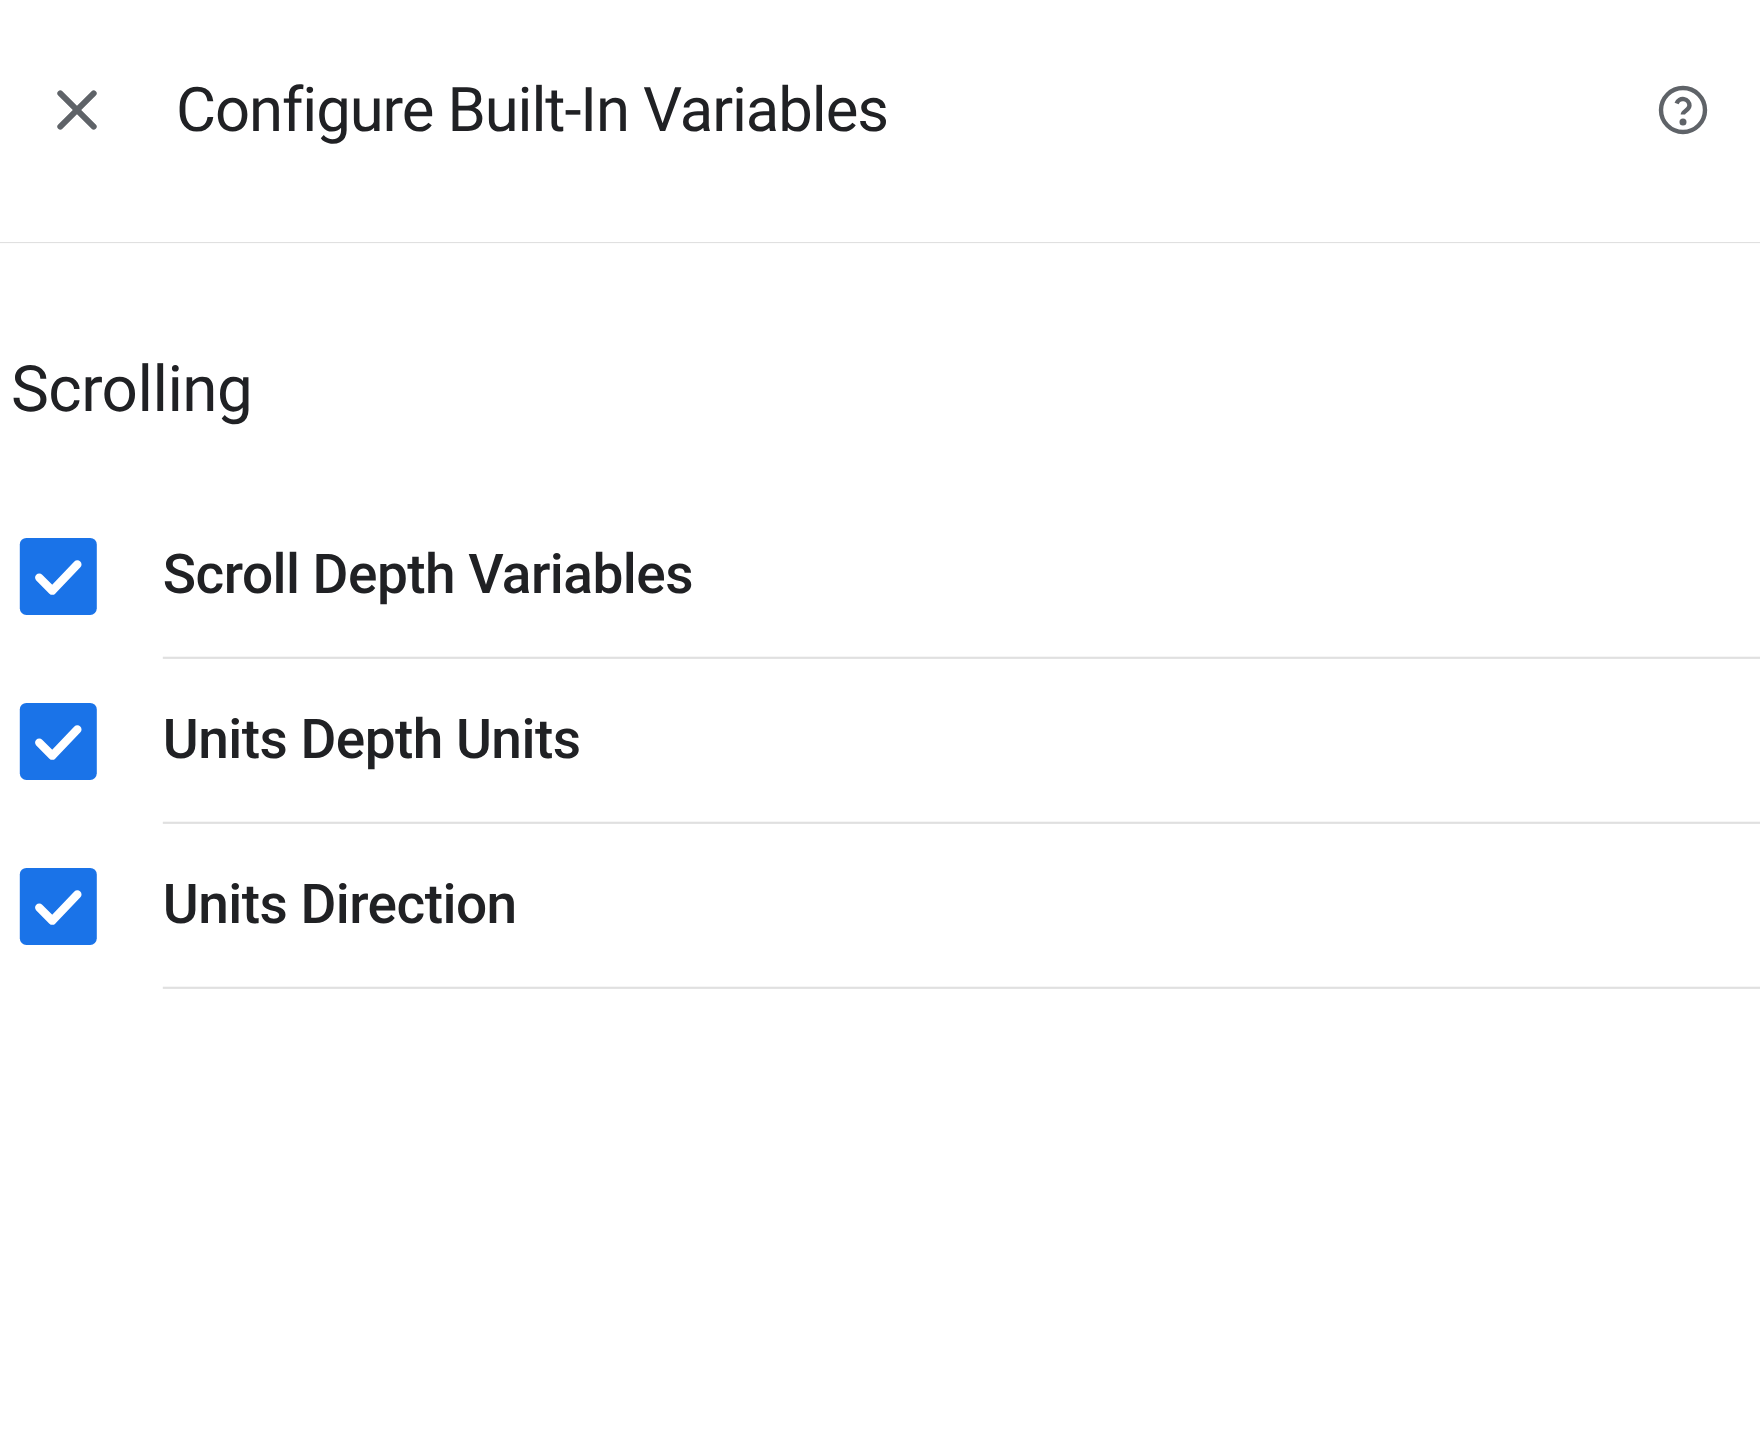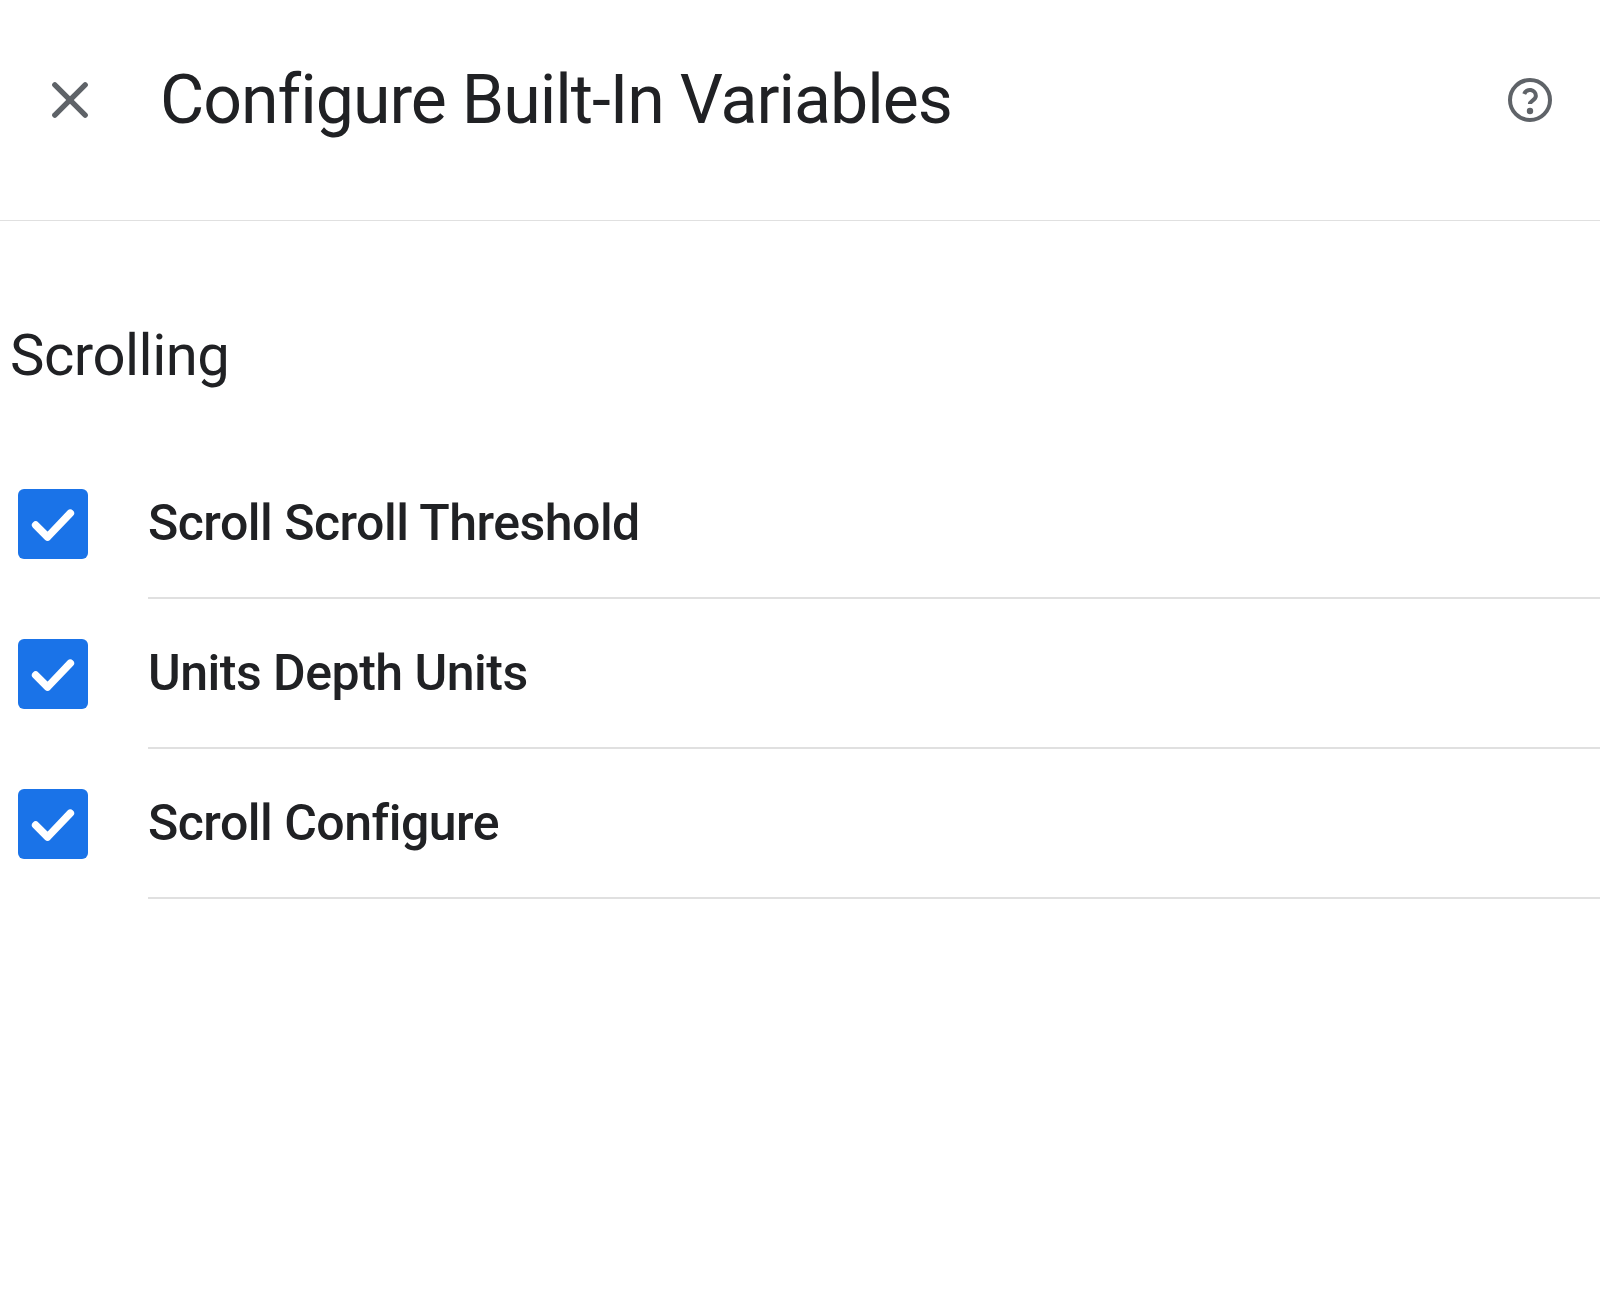--- a/index.html
+++ b/index.html
@@ -28,21 +28,21 @@
       align-items: center;
       justify-content: center;
       cursor: pointer;
       color: #5f6368;
     }
     .close-btn svg {
       width: 52px;
       height: 52px;
     }
     .title {
-      font-size: 68px;
+      font-size: 56px;
       font-weight: 400;
       color: #202124;
       letter-spacing: -1px;
       flex: 1;
     }
     .help-btn {
       width: 60px;
       height: 60px;
       display: flex;
       align-items: center;
@@ -128,21 +128,21 @@
   <div class="section-title">Scrolling</div>
   <div class="list">
 
     <div class="list-item">
       <div class="checkbox">
         <svg viewBox="0 0 24 24" fill="none" stroke="currentColor" stroke-width="3.5" stroke-linecap="round" stroke-linejoin="round">
           <polyline points="4 12.5 9.5 18 20 7"></polyline>
         </svg>
       </div>
       <div class="item-label-wrapper">
-        <span class="item-label">Scroll Scroll Threshold</span>
+        <span class="item-label">Scroll Depth Variables</span>
       </div>
     </div>
 
     <div class="list-item">
       <div class="checkbox">
         <svg viewBox="0 0 24 24" fill="none" stroke="currentColor" stroke-width="3.5" stroke-linecap="round" stroke-linejoin="round">
           <polyline points="4 12.5 9.5 18 20 7"></polyline>
         </svg>
       </div>
       <div class="item-label-wrapper">
@@ -150,18 +150,18 @@
       </div>
     </div>
 
     <div class="list-item">
       <div class="checkbox">
         <svg viewBox="0 0 24 24" fill="none" stroke="currentColor" stroke-width="3.5" stroke-linecap="round" stroke-linejoin="round">
           <polyline points="4 12.5 9.5 18 20 7"></polyline>
         </svg>
       </div>
       <div class="item-label-wrapper">
-        <span class="item-label">Scroll Configure</span>
+        <span class="item-label">Units Direction</span>
       </div>
     </div>
 
   </div>
 </div>
 
 </body></html>

